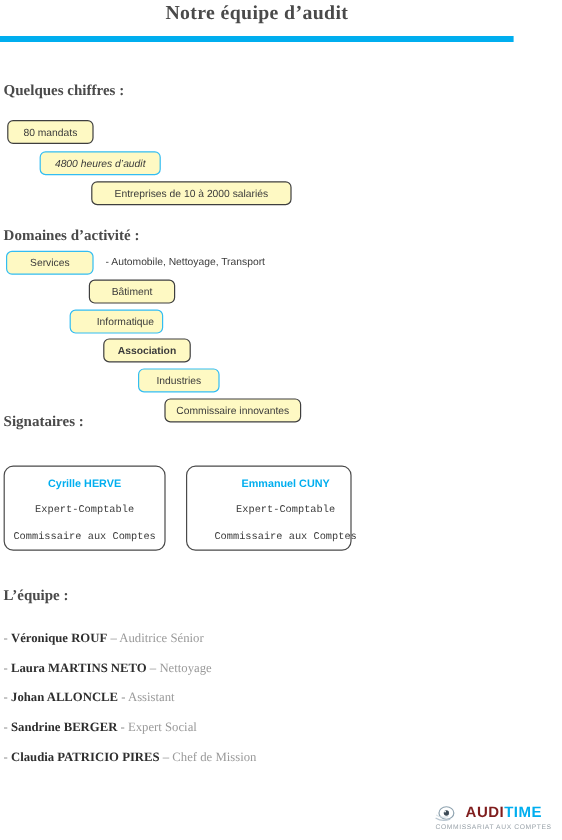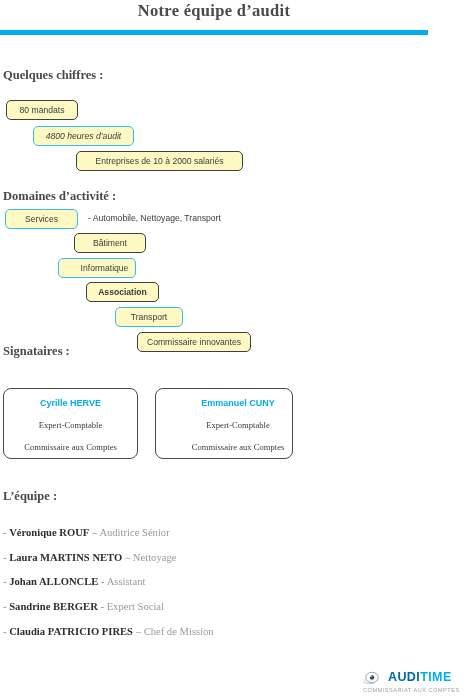--- a/index.html
+++ b/index.html
@@ -123,21 +123,21 @@
 
   .signatory-name {
     font-family: "Liberation Sans", sans-serif;
     font-size: 9px;
     font-weight: bold;
     color: #00AEEF;
     margin-bottom: 12px;
     white-space: nowrap;
   }
   .signatory-role {
-    font-family: Liberation Serif, serif;
+    font-family: Liberation Mono, monospace;
     font-size: 8.6px;
     color: #3b3b3b;
     margin-bottom: 12px;
     white-space: nowrap;
   }
   .signatory-role:last-child { margin-bottom: 0; }
 
   
   .team-list {
     position: absolute;
@@ -184,21 +184,21 @@
     height: 15px;
     flex: 0 0 auto;
   }
   .logo-word {
     font-family: "Liberation Sans", sans-serif;
     font-size: 12.5px;
     font-weight: bold;
     letter-spacing: 0.4px;
     line-height: 13px;
   }
-  .logo-audi { color: #0369a1; }
+  .logo-audi { color: #7f1d1d; }
   .logo-time { color: #00AEEF; }
   .logo-tagline {
     font-family: "Liberation Sans", sans-serif;
     font-size: 5.6px;
     letter-spacing: 0.5px;
     color: #9aa3aa;
     margin-top: 2px;
     margin-left: 1px;
     white-space: nowrap;
   }
@@ -217,21 +217,21 @@
   <div class="pill accent" id="pill-heures">4800 heures d’audit</div>
   <div class="pill" id="pill-entreprises">Entreprises de 10 à 2000 salariés</div>
 
   <div class="section-heading" id="h-domaines">Domaines d’activité :</div>
 
   <div class="pill accent" id="pill-services">Services</div>
   <div class="domain-note">- Automobile, Nettoyage, Transport</div>
   <div class="pill" id="pill-batiment">Bâtiment</div>
   <div class="pill accent" id="pill-informatique">Informatique</div>
   <div class="pill" id="pill-association">Association</div>
-  <div class="pill accent" id="pill-industries">Transport</div>
+  <div class="pill accent" id="pill-industries">Industries</div>
   <div class="pill" id="pill-innovantes">Commissaire innovantes</div>
 
   <div class="section-heading" id="h-signataires">Signataires :</div>
 
   <div class="signatory-card" id="card-herve">
     <div class="signatory-name">Cyrille HERVE</div>
     <div class="signatory-role">Expert-Comptable</div>
     <div class="signatory-role">Commissaire aux Comptes</div>
   </div>
 

